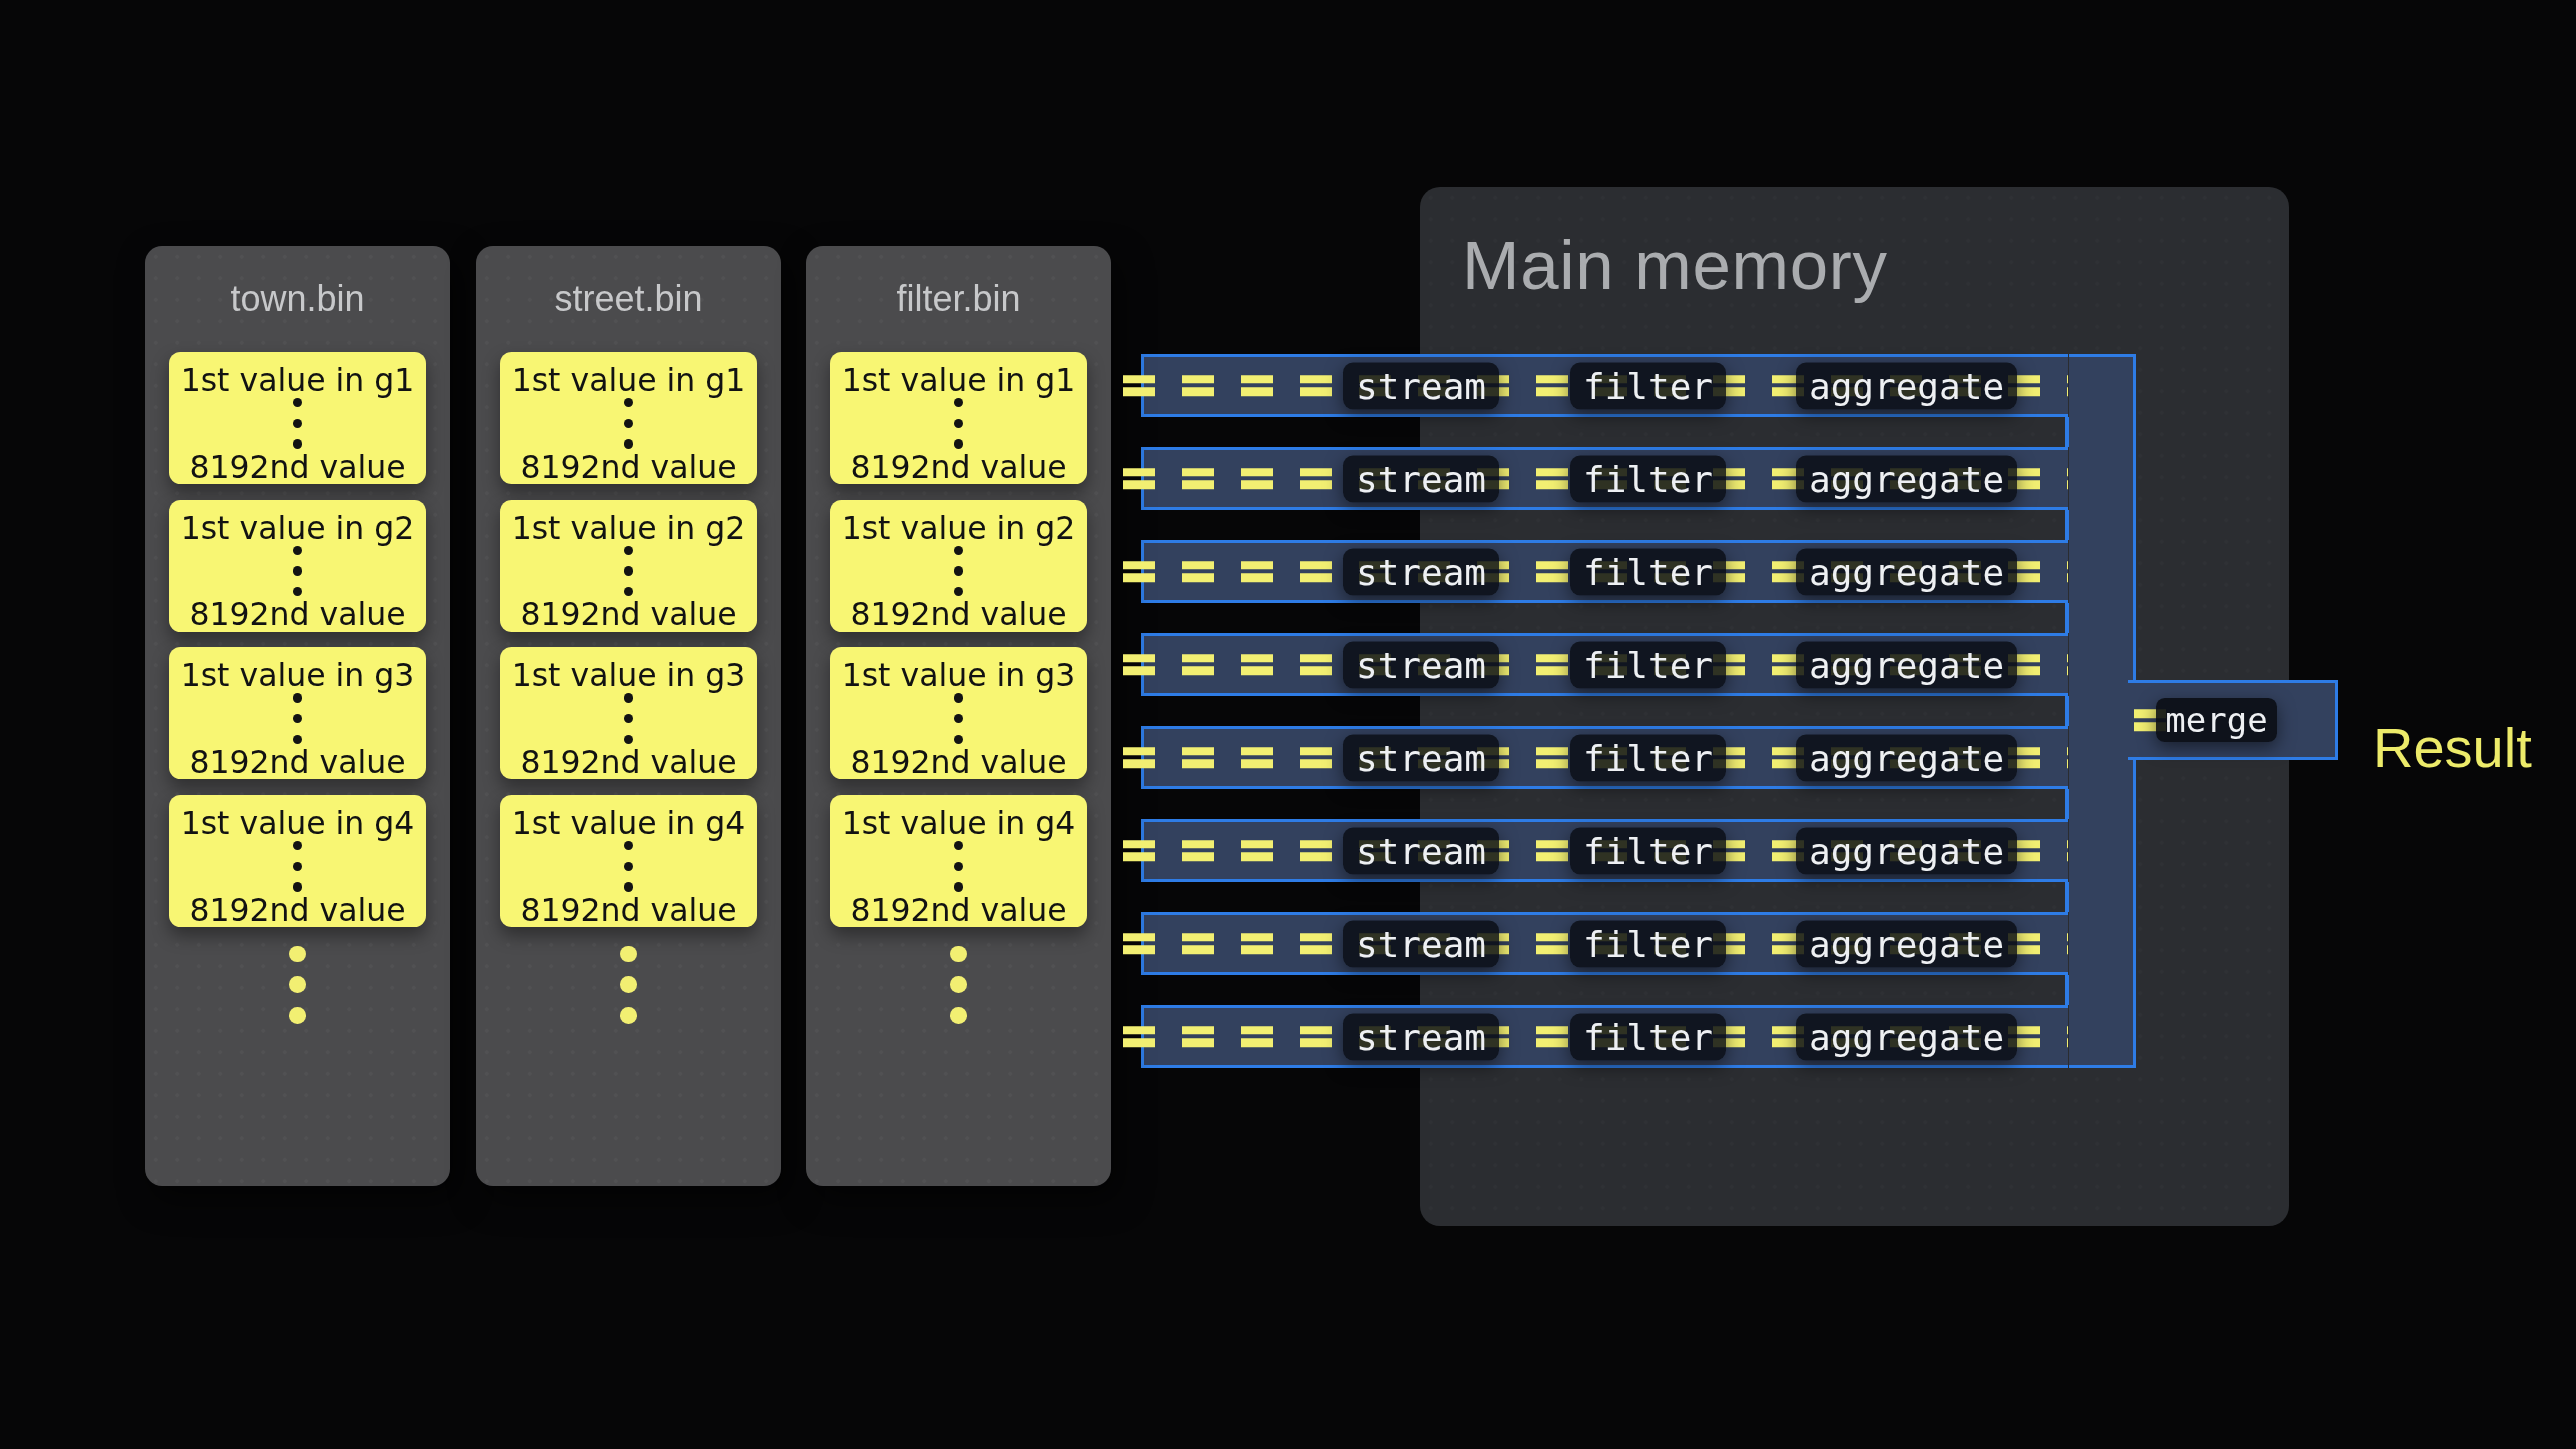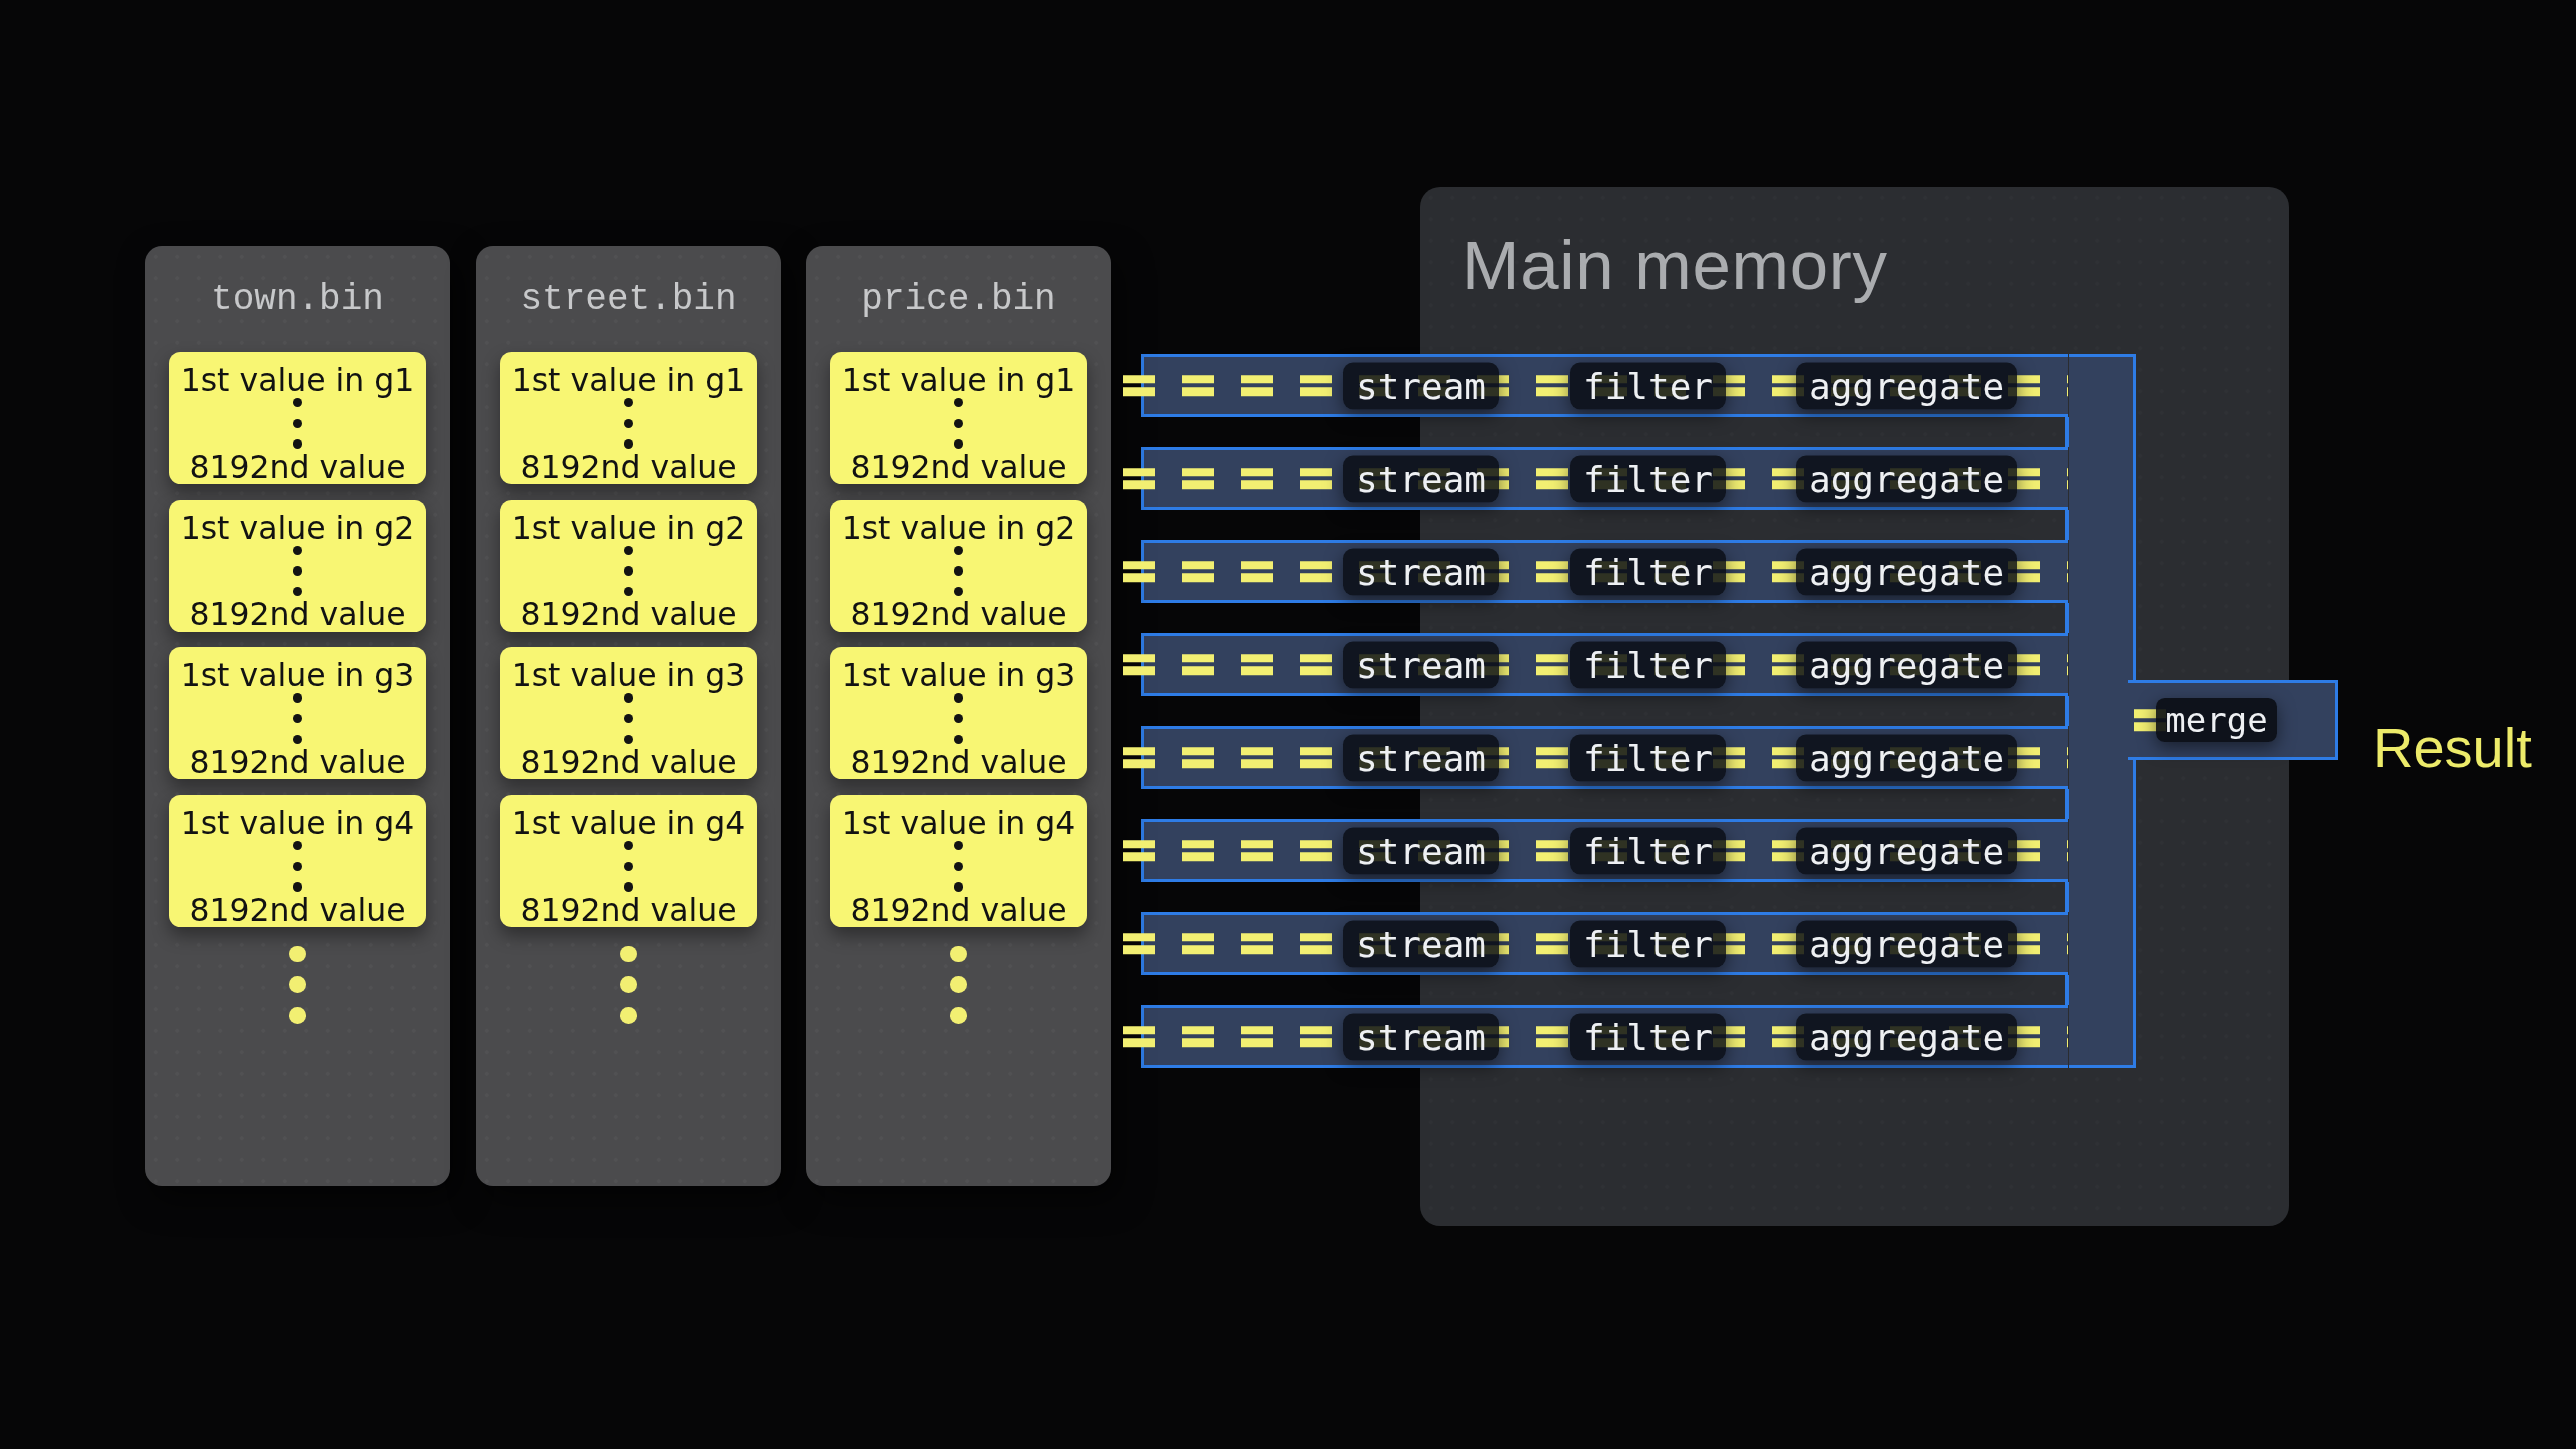--- a/index.html
+++ b/index.html
@@ -21,21 +21,21 @@
     height: 940px;
     background-color: var(--file-box, #4b4b4d);
     background-image: radial-gradient(rgba(255,255,255,0.035) 1.8px, transparent 2.1px);
     background-size: 21.5px 21.5px;
     border-radius: 17px;
     box-shadow: 7.2px 13px 31.5px rgba(0,0,0,0.55);
   }
   .file-hdr {
     height: 106px;
     display: flex; align-items: center; justify-content: center;
-    font-family: Liberation Mono, monospace;
+    font-family: Liberation Sans, sans-serif;
     font-size: 36px;
     color: var(--file-title-text, #c7c8ca);
   }
   .blocks { padding: 0 23.6px; }
   .block {
     height: 132px;
     margin-bottom: 15.7px;
     background: var(--block-yellow, #f8f673);
     border-radius: 11.4px;
     box-shadow: 0 8.6px 17px rgba(0,0,0,0.38);
@@ -344,21 +344,21 @@
     <div>8192nd value</div>
   </div>
       </div>
     <div class="more-dots">
         <span class="ydot"></span>
         <span class="ydot"></span>
         <span class="ydot"></span>
       </div>
   </section>
     <section class="file-col" style="left: 806px;">
-    <div class="file-hdr">price.bin</div>
+    <div class="file-hdr">filter.bin</div>
     <div class="blocks">
         <div class="block">
     <div>1st value in g1</div>
     <div class="block-dots">
             <span class="bdot"></span>
             <span class="bdot"></span>
             <span class="bdot"></span>
           </div>
     <div>8192nd value</div>
   </div>

